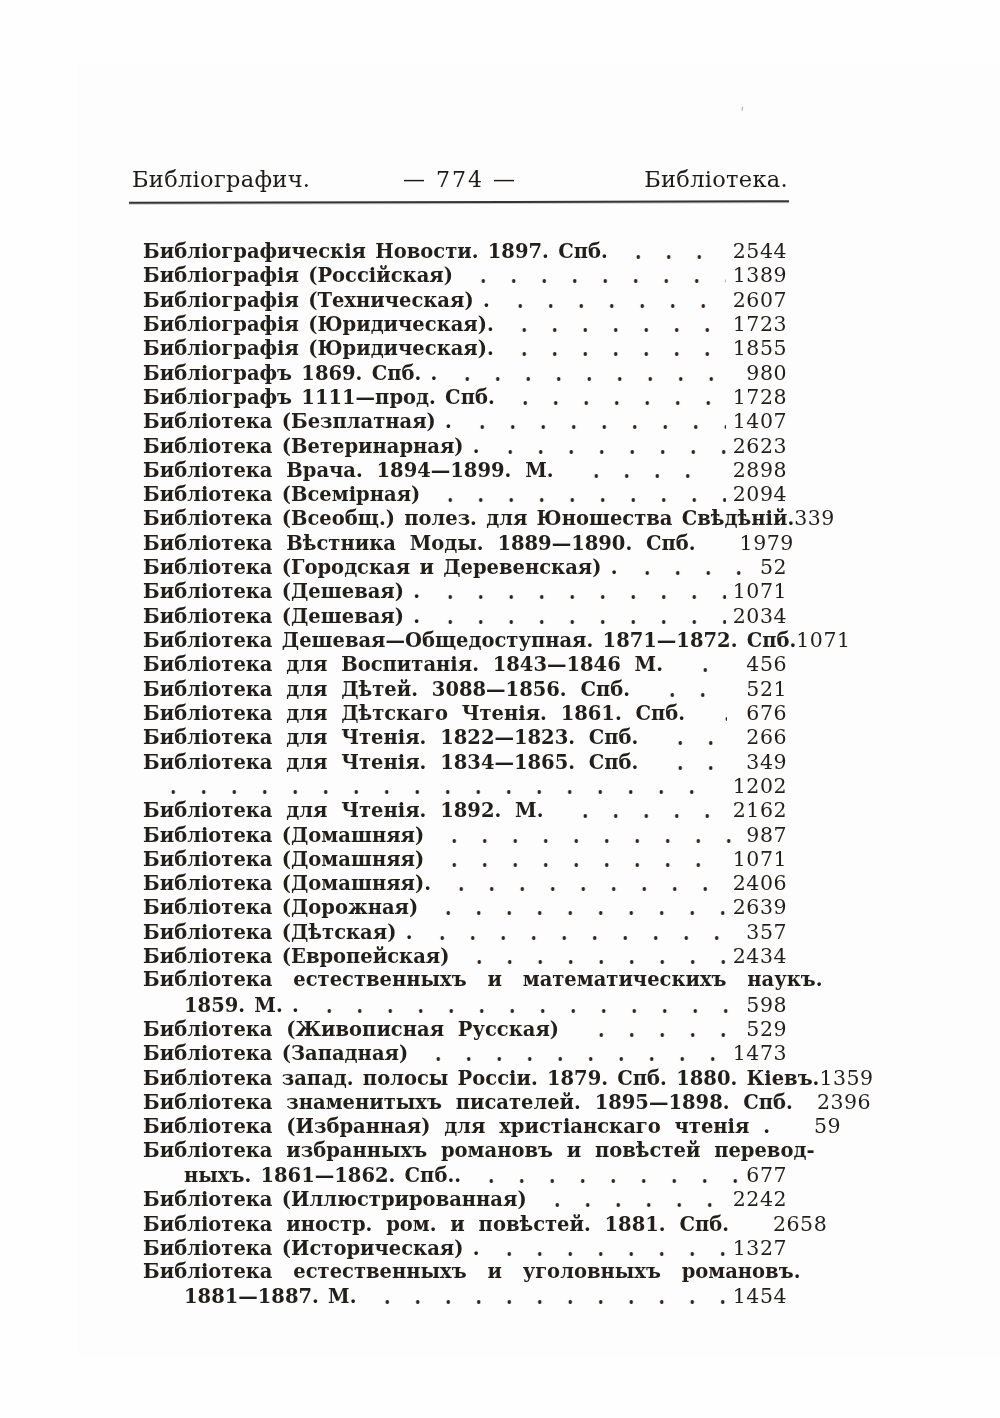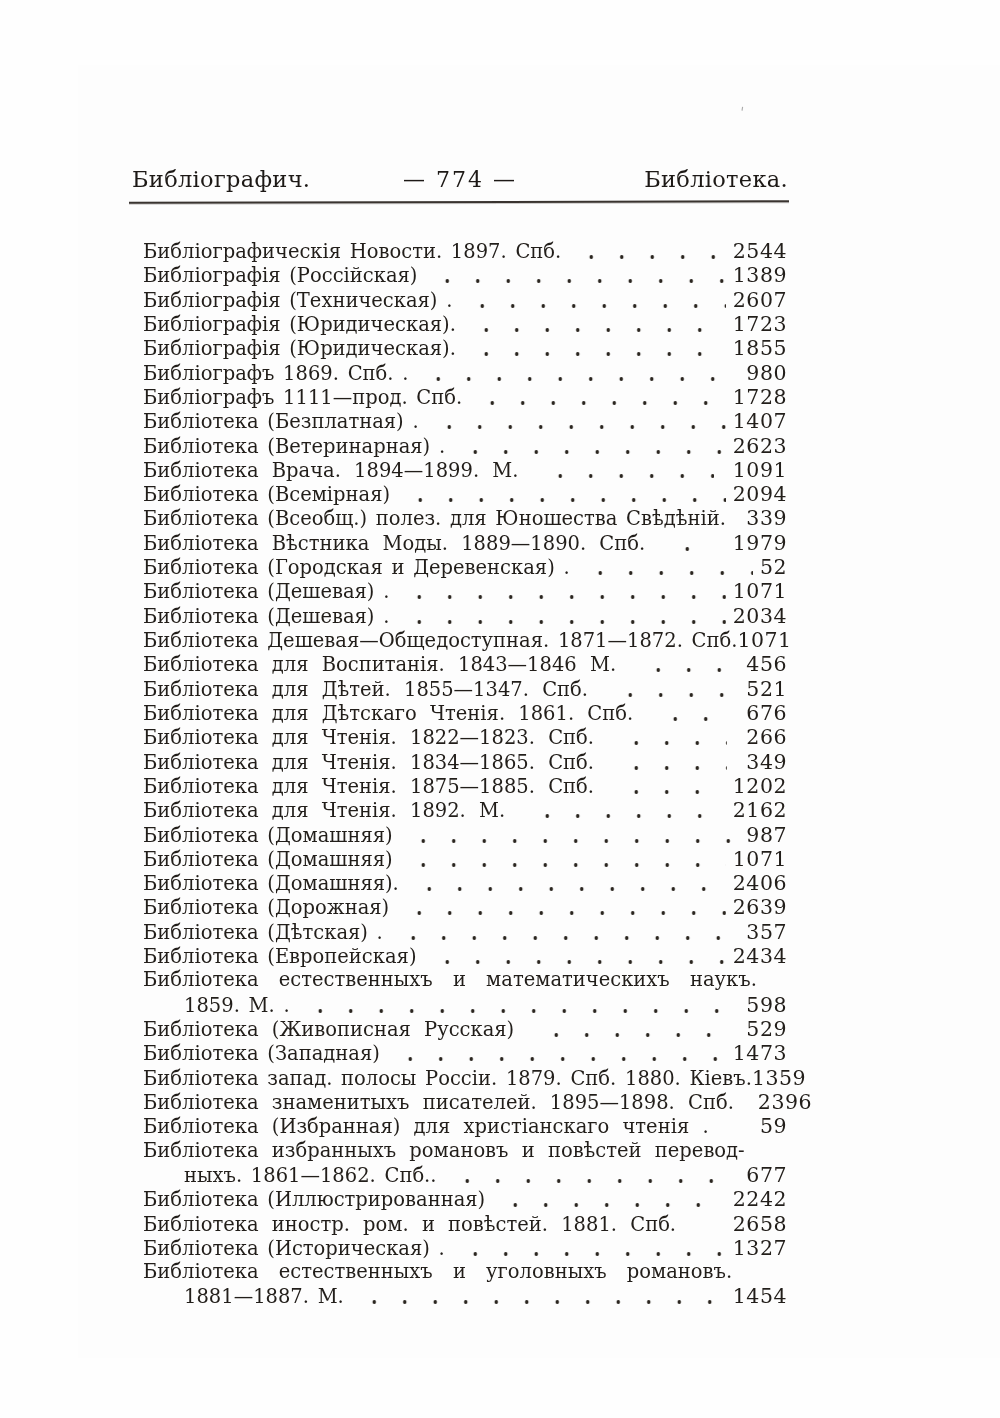--- a/index.html
+++ b/index.html
@@ -43,21 +43,21 @@
   }
   .row{
     display:flex;align-items:baseline;
     height:24.32px;line-height:24.32px;
     white-space:nowrap;
     word-spacing:2.5px;
   }
   .row.wide{word-spacing:7px;gap:12px;}
   .row.xwide{word-spacing:14px;}
   .row.indent .title{padding-left:41px;}
-  .title{flex:0 0 auto;}
+  .title{flex:0 0 auto;font-weight:bold;}
   .fill{flex:1 1 0;min-width:0;align-self:stretch;}
   .leader{
     flex:1 1 0;min-width:0;align-self:stretch;
     margin:0 7px 0 13px;
     background-image:radial-gradient(circle,#2b2620 1.6px,transparent 2.1px);
     background-size:30.5px 6px;
     background-repeat:repeat-x;
     background-position:2px 15px;
   }
   .num{
@@ -123,21 +123,21 @@
         <span class="num">1407</span>
       </div>
       <div class="row">
         <span class="title">Библіотека (Ветеринарная) .</span>
         <span class="leader"></span>
         <span class="num">2623</span>
       </div>
       <div class="row wide">
         <span class="title">Библіотека Врача. 1894—1899. М.</span>
         <span class="leader"></span>
-        <span class="num">1091</span>
+        <span class="num">2898</span>
       </div>
       <div class="row">
         <span class="title">Библіотека (Всемірная)</span>
         <span class="leader"></span>
         <span class="num">2094</span>
       </div>
       <div class="row">
         <span class="title">Библіотека (Всеобщ.) полез. для Юношества Свѣдѣній.</span>
         <span class="fill"></span>
         <span class="num">339</span>
@@ -166,41 +166,40 @@
         <span class="title">Библіотека Дешевая—Общедоступная. 1871—1872. Спб.</span>
         <span class="fill"></span>
         <span class="num">1071</span>
       </div>
       <div class="row wide">
         <span class="title">Библіотека для Воспитанія. 1843—1846 М.</span>
         <span class="leader"></span>
         <span class="num">456</span>
       </div>
       <div class="row wide">
-        <span class="title">Библіотека для Дѣтей. 1855—1347. Спб.</span>
+        <span class="title">Библіотека для Дѣтей. 3088—1856. Спб.</span>
         <span class="leader"></span>
         <span class="num">521</span>
       </div>
       <div class="row wide">
         <span class="title">Библіотека для Дѣтскаго Чтенія. 1861. Спб.</span>
         <span class="leader"></span>
         <span class="num">676</span>
       </div>
       <div class="row wide">
         <span class="title">Библіотека для Чтенія. 1822—1823. Спб.</span>
         <span class="leader"></span>
         <span class="num">266</span>
       </div>
       <div class="row wide">
         <span class="title">Библіотека для Чтенія. 1834—1865. Спб.</span>
         <span class="leader"></span>
         <span class="num">349</span>
       </div>
       <div class="row wide">
-        <span class="title">Библіотека для Чтенія. 1875—1885. Спб.</span>
         <span class="leader"></span>
         <span class="num">1202</span>
       </div>
       <div class="row wide">
         <span class="title">Библіотека для Чтенія. 1892. М.</span>
         <span class="leader"></span>
         <span class="num">2162</span>
       </div>
       <div class="row">
         <span class="title">Библіотека (Домашняя)</span>

